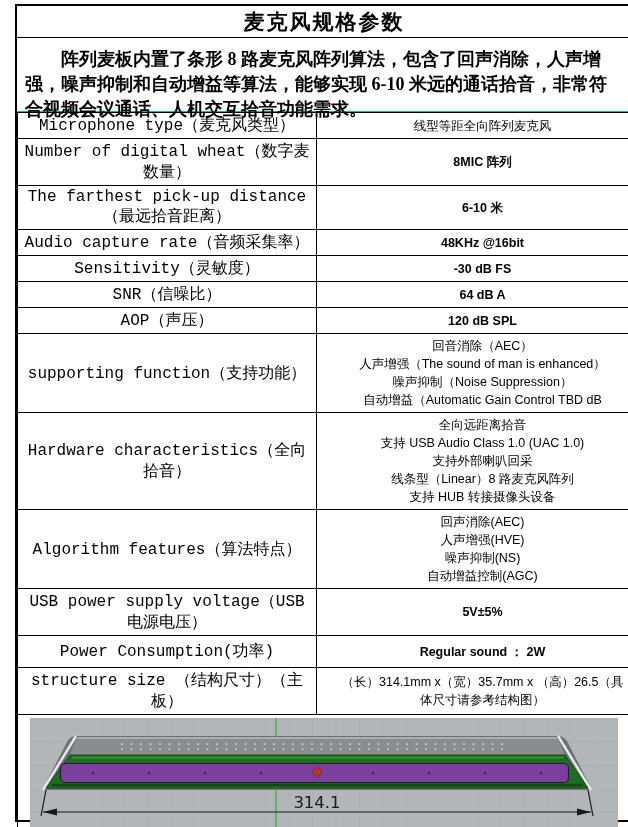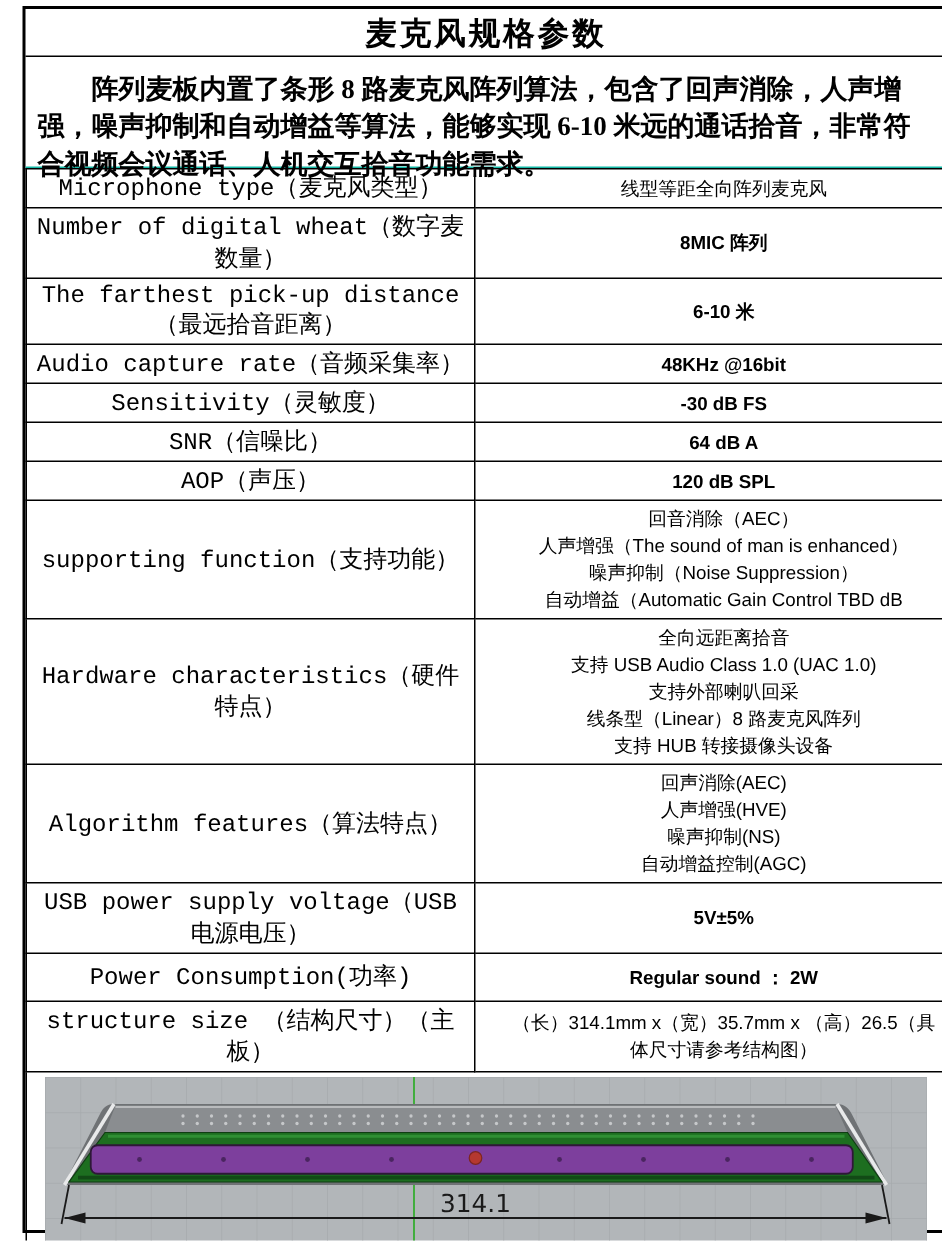--- a/index.html
+++ b/index.html
@@ -84,21 +84,21 @@
         <td class="val v-bold">120 dB SPL</td>
       </tr>
       <tr class="r-m1">
         <td class="lbl">supporting function（支持功能）</td>
         <td class="val">回音消除（AEC）
 人声增强（The sound of man is enhanced）
 噪声抑制（Noise Suppression）
 自动增益（Automatic Gain Control TBD dB</td>
       </tr>
       <tr class="r-m2">
-        <td class="lbl">Hardware characteristics（硬件特点）</td>
+        <td class="lbl">Hardware characteristics（全向拾音）</td>
         <td class="val">全向远距离拾音
 支持 USB Audio Class 1.0 (UAC 1.0)
 支持外部喇叭回采
 线条型（Linear）8 路麦克风阵列
 支持 HUB 转接摄像头设备</td>
       </tr>
       <tr class="r-m3">
         <td class="lbl">Algorithm features（算法特点）</td>
         <td class="val">回声消除(AEC)
 人声增强(HVE)

